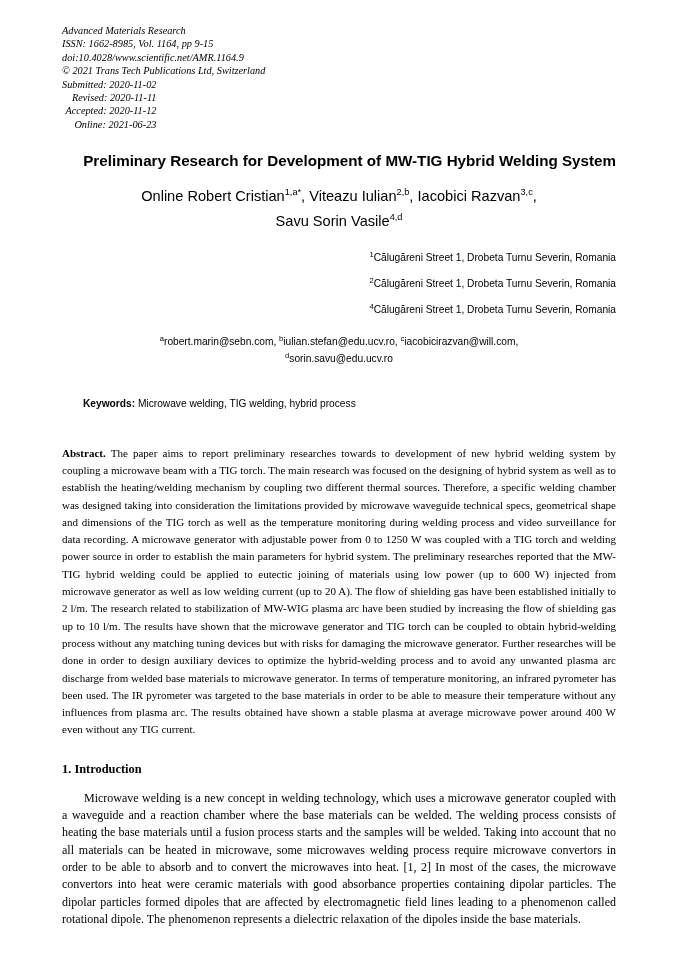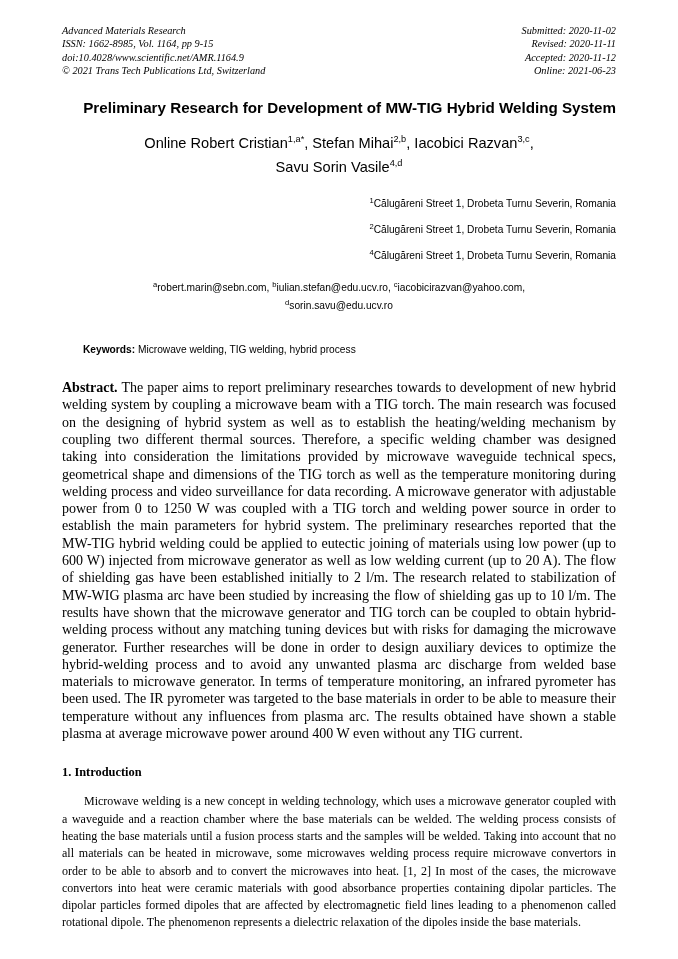--- a/index.html
+++ b/index.html
@@ -24,20 +24,21 @@
 
   
   .journal-header {
     display: flex;
     justify-content: space-between;
     align-items: flex-start;
     font-style: italic;
     font-size: 10.3px;
     line-height: 13.4px;
     margin-bottom: 20px;
+    flex-direction: column;
   }
   .journal-header .left-col { text-align: left; }
   .journal-header .right-col { text-align: right; }
   .journal-header div > div { white-space: nowrap; }
 
   
   .paper-title {
     font-family: "Liberation Sans", sans-serif;
     font-weight: bold;
     font-size: 15.2px;
@@ -81,22 +82,22 @@
     font-family: "Liberation Sans", sans-serif;
     font-size: 10.2px;
     line-height: 14px;
     margin-top: 30px;
     text-align: left;
   }
   .keywords .kw-label { font-weight: bold; padding-left: 21px; }
 
   
   .abstract {
-    margin-top: 22px;
-    font-size: 14px;
+    margin-top: 34px;
+    font-size: 11px;
     line-height: 17.3px;
     text-align: justify;
   }
   .abstract .ab-label { font-weight: bold; }
 
   
   .section-heading {
     font-weight: bold;
     font-size: 12.4px;
     line-height: 17px;
@@ -127,35 +128,35 @@
       <div>Revised: 2020-11-11</div>
       <div>Accepted: 2020-11-12</div>
       <div>Online: 2021-06-23</div>
     </div>
   </div>
 
   <h1 class="paper-title">Preliminary Research for Development of MW-TIG Hybrid Welding System</h1>
 
   <div class="authors">
     <div>
-      <span>Online Robert Cristian</span><sup>1,a*</sup><span>, </span><span>Stefan Mihai</span><sup>2,b</sup><span>, </span><span>Iacobici Razvan</span><sup>3,c</sup><span>, </span>
+      <span>Online Robert Cristian</span><sup>1,a*</sup><span>, </span><span>Viteazu Iulian</span><sup>2,b</sup><span>, </span><span>Iacobici Razvan</span><sup>3,c</sup><span>, </span>
     </div>
     <div>
       <span>Savu Sorin Vasile</span><sup>4,d</sup>
     </div>
   </div>
 
   <div class="affiliations">
     <div class="aff"><sup>1</sup><span>Călugăreni Street 1, Drobeta Turnu Severin, Romania</span></div>
     <div class="aff"><sup>2</sup><span>Călugăreni Street 1, Drobeta Turnu Severin, Romania</span></div>
     <div class="aff"><sup>4</sup><span>Călugăreni Street 1, Drobeta Turnu Severin, Romania</span></div>
   </div>
 
   <div class="emails">
-    <div><sup>a</sup><span>robert.marin@sebn.com, </span><sup>b</sup><span>iulian.stefan@edu.ucv.ro, </span><sup>c</sup><span>iacobicirazvan@yahoo.com,</span></div>
+    <div><sup>a</sup><span>robert.marin@sebn.com, </span><sup>b</sup><span>iulian.stefan@edu.ucv.ro, </span><sup>c</sup><span>iacobicirazvan@will.com,</span></div>
     <div><sup>d</sup><span>sorin.savu@edu.ucv.ro</span></div>
   </div>
 
   <div class="keywords">
     <span class="kw-label">Keywords:</span><span> Microwave welding, TIG welding, hybrid process</span>
   </div>
 
   <div class="abstract">
     <span class="ab-label">Abstract.</span><span> The paper aims to report preliminary researches towards to development of new hybrid welding system by coupling a microwave beam with a TIG torch. The main research was focused on the designing of hybrid system as well as to establish the heating/welding mechanism by coupling two different thermal sources. Therefore, a specific welding chamber was designed taking into consideration the limitations provided by microwave waveguide technical specs, geometrical shape and dimensions of the TIG torch as well as the temperature monitoring during welding process and video surveillance for data recording. A microwave generator with adjustable power from 0 to 1250 W was coupled with a TIG torch and welding power source in order to establish the main parameters for hybrid system. The preliminary researches reported that the MW-TIG hybrid welding could be applied to eutectic joining of materials using low power (up to 600 W) injected from microwave generator as well as low welding current (up to 20 A). The flow of shielding gas have been established initially to 2 l/m. The research related to stabilization of MW-WIG plasma arc have been studied by increasing the flow of shielding gas up to 10 l/m. The results have shown that the microwave generator and TIG torch can be coupled to obtain hybrid-welding process without any matching tuning devices but with risks for damaging the microwave generator. Further researches will be done in order to design auxiliary devices to optimize the hybrid-welding process and to avoid any unwanted plasma arc discharge from welded base materials to microwave generator. In terms of temperature monitoring, an infrared pyrometer has been used. The IR pyrometer was targeted to the base materials in order to be able to measure their temperature without any influences from plasma arc. The results obtained have shown a stable plasma at average microwave power around 400 W even without any TIG current.</span>
   </div>

